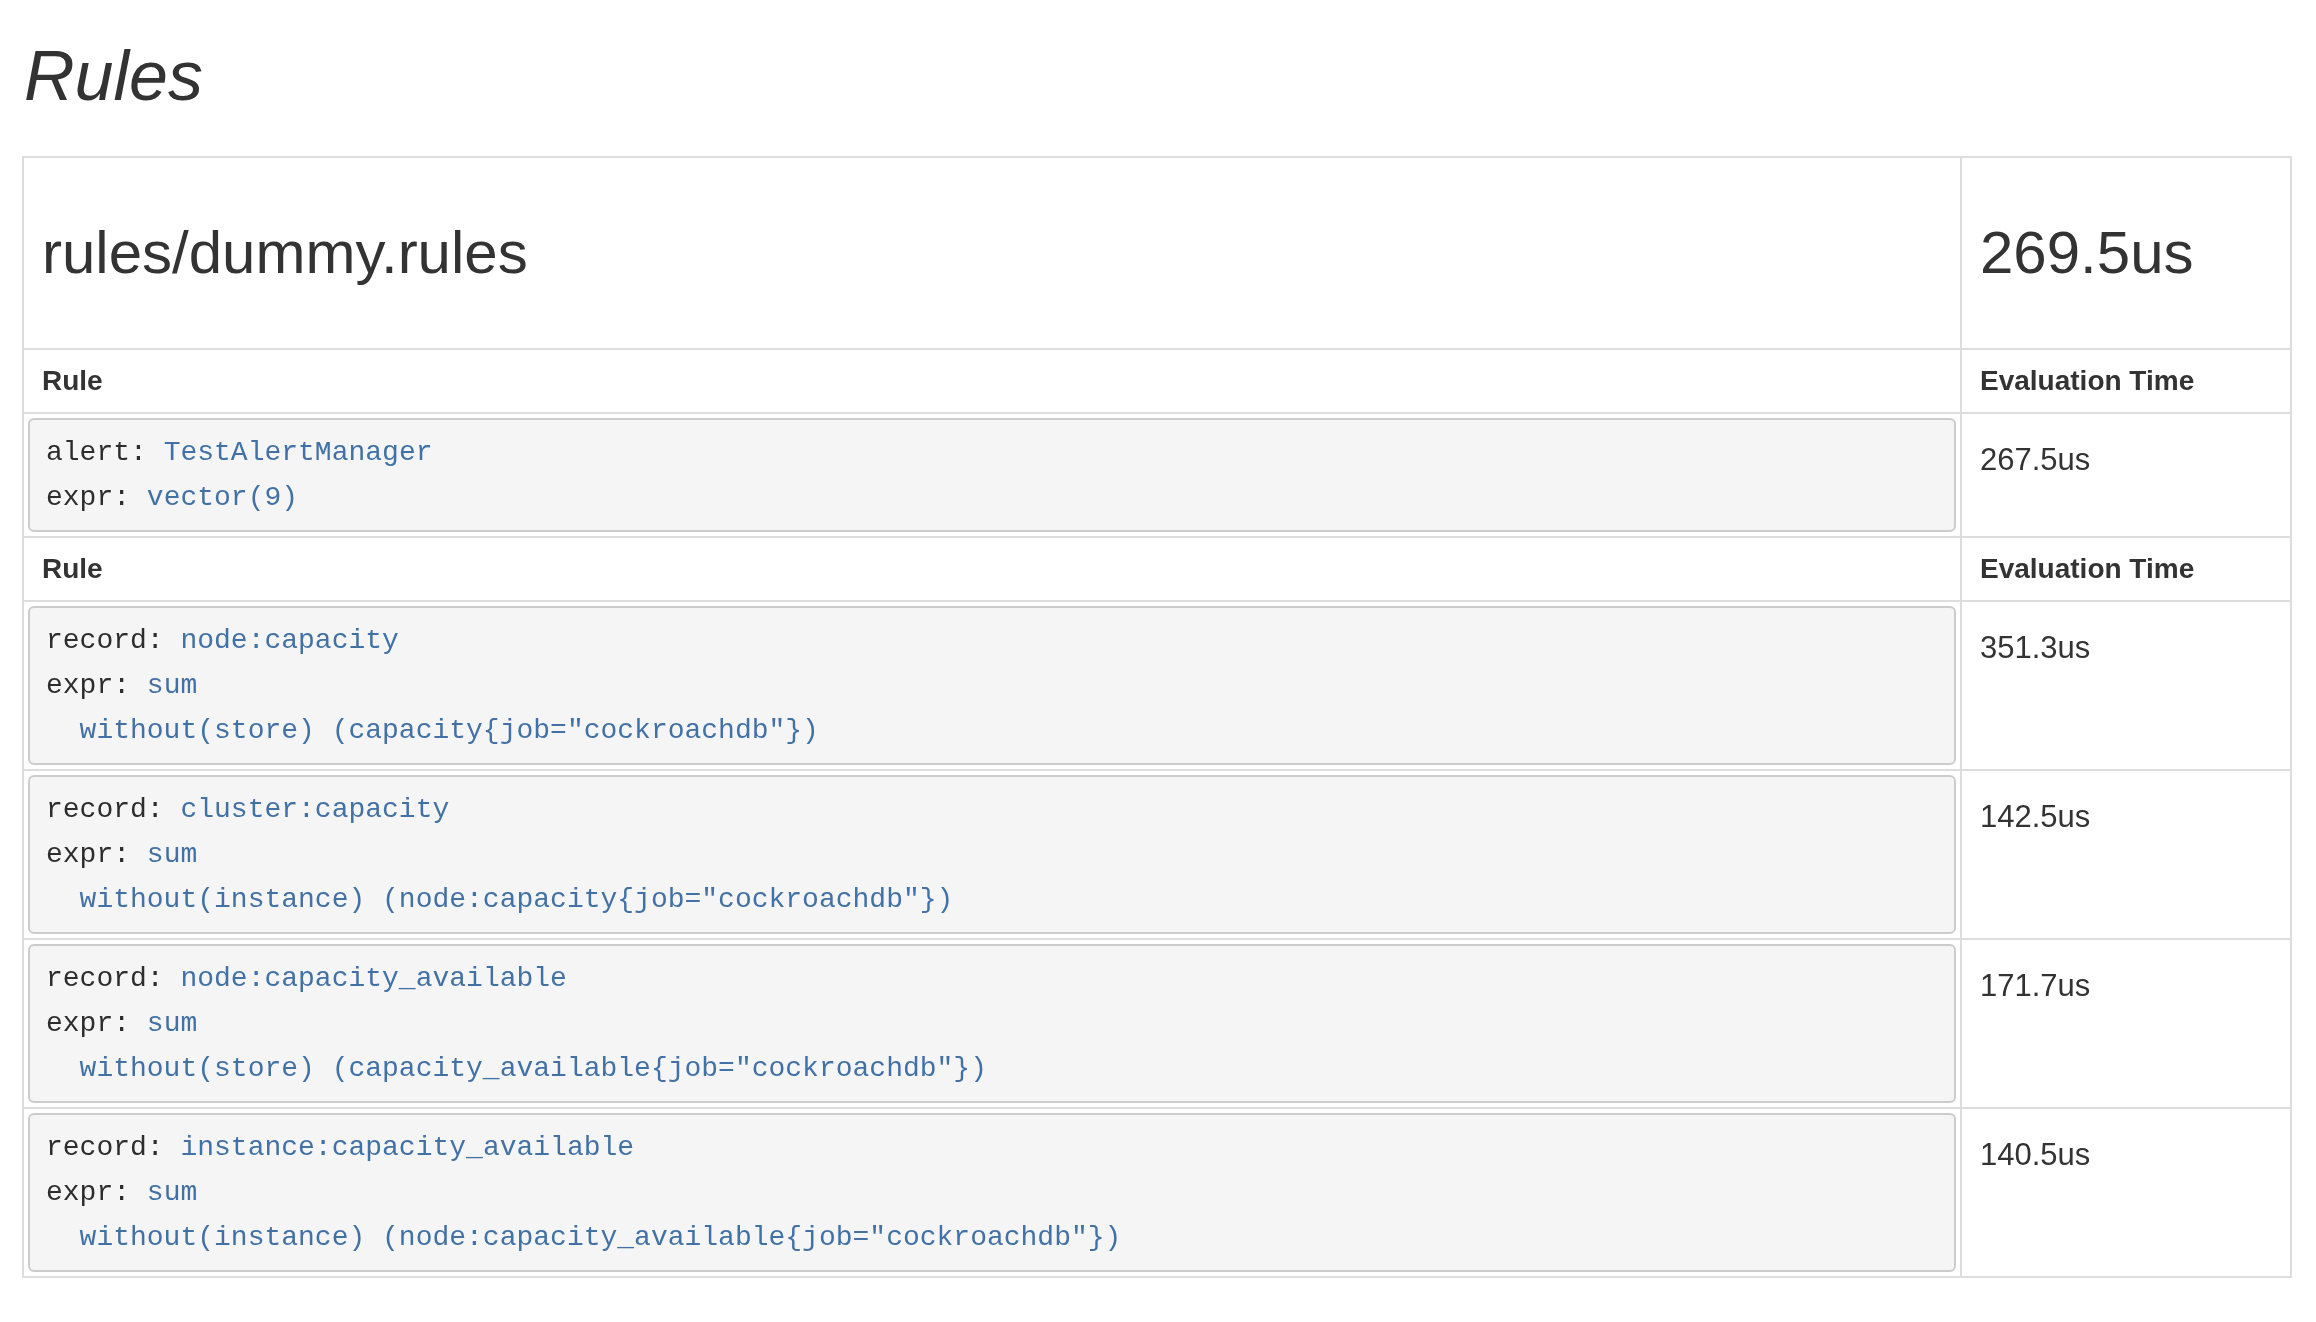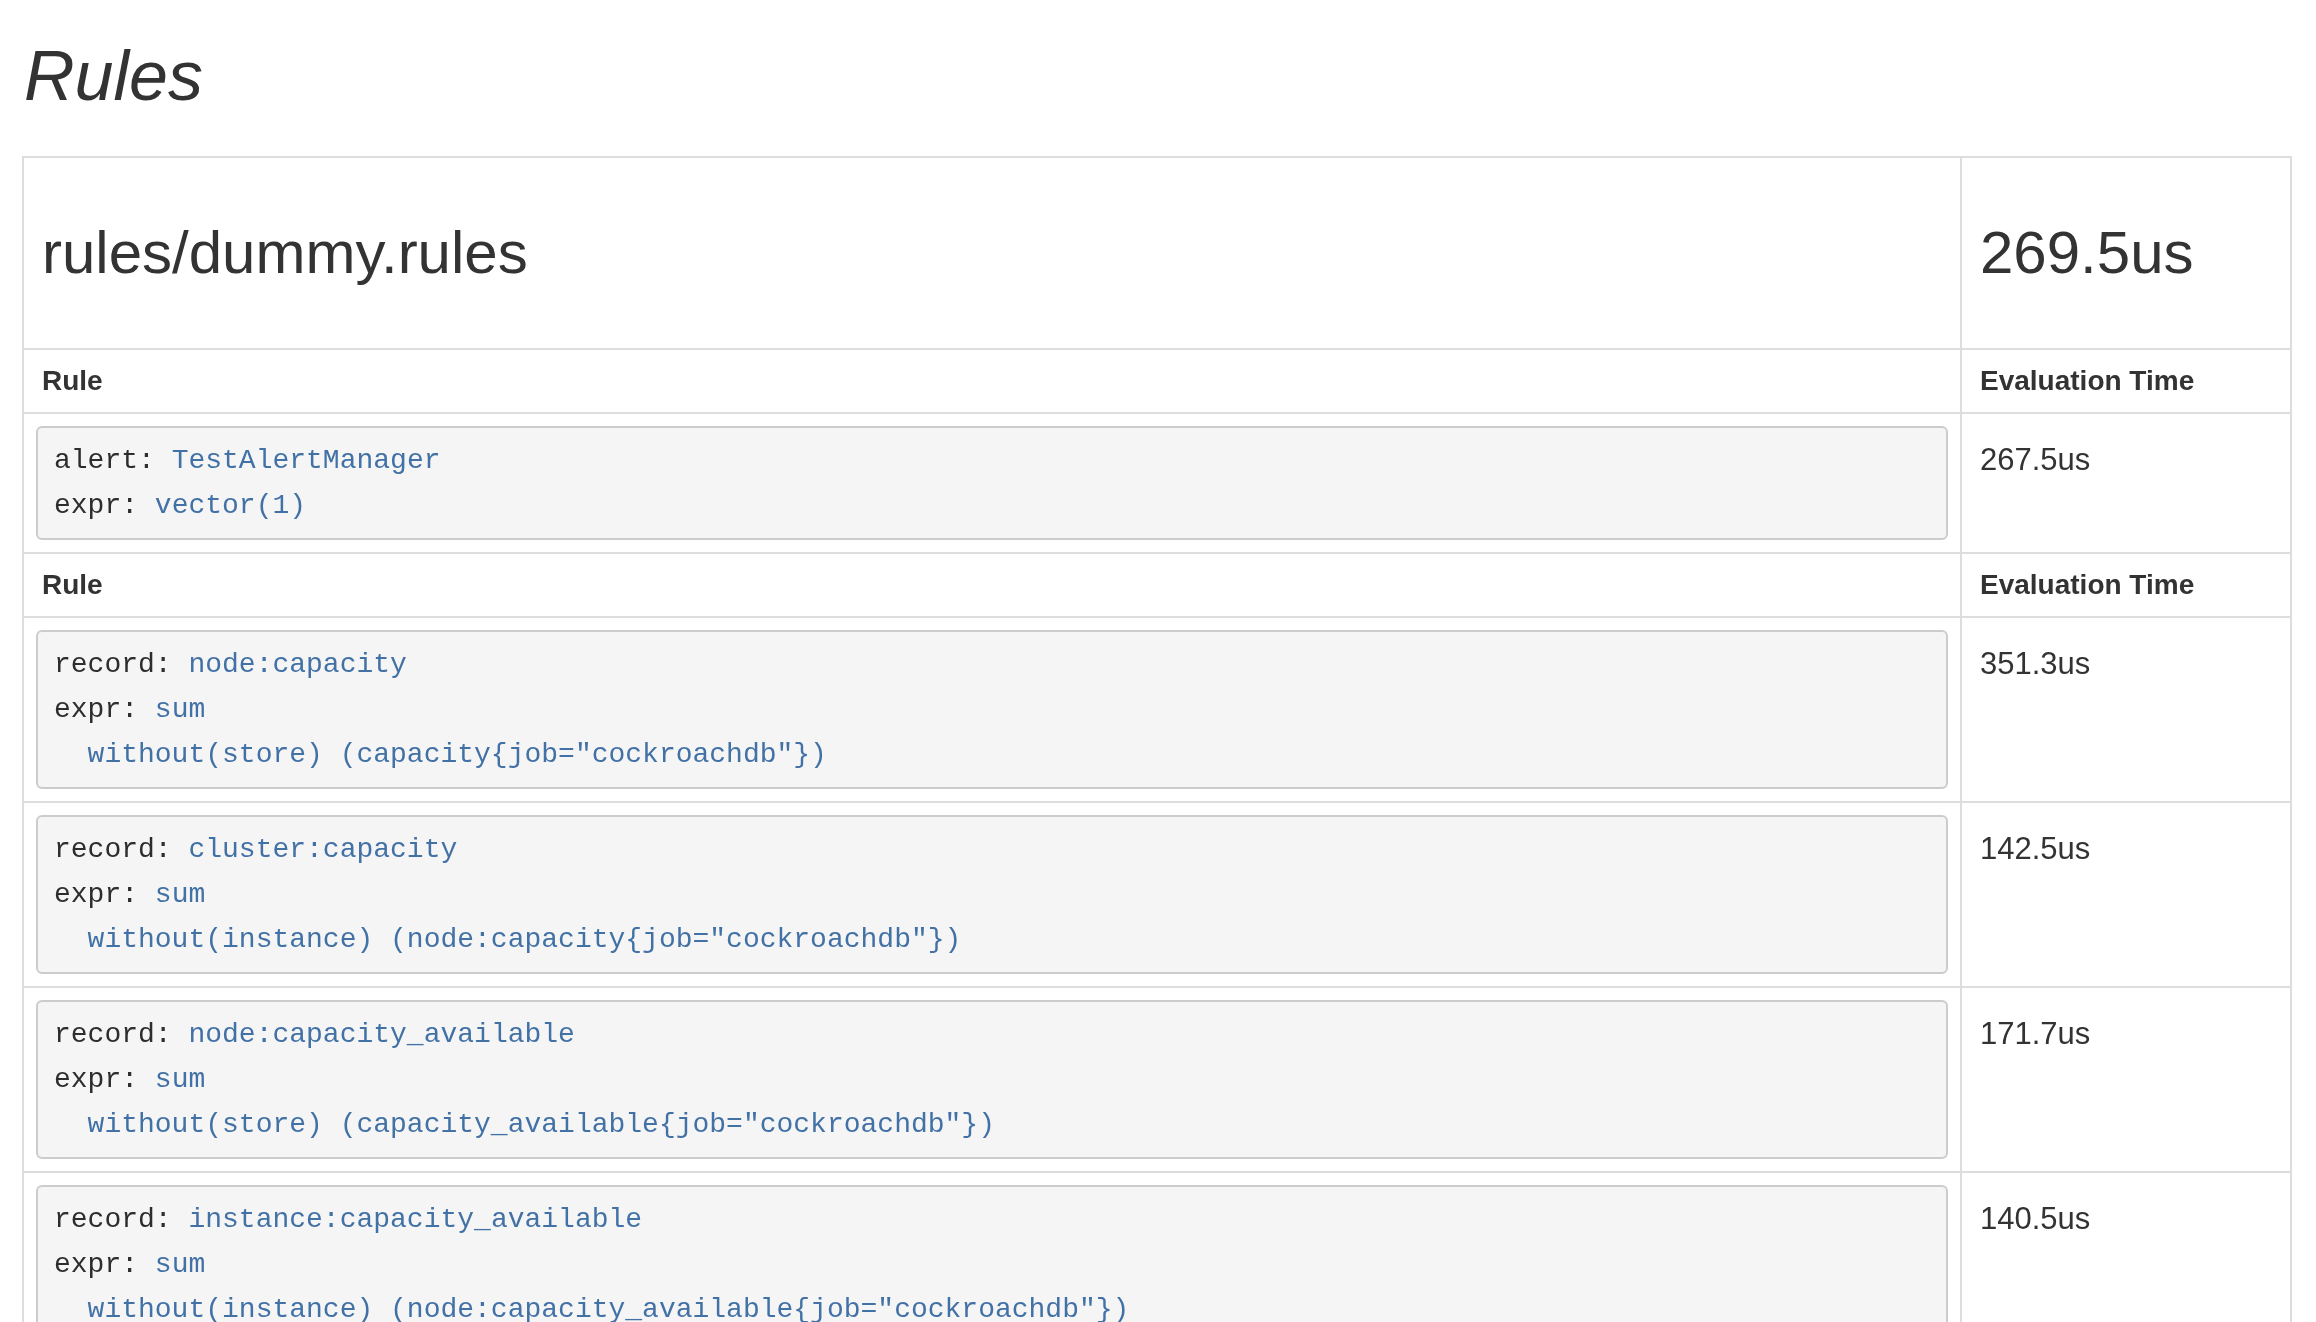--- a/index.html
+++ b/index.html
@@ -54,21 +54,21 @@
     height:64px;
     text-align:left;
     vertical-align:middle;
     font-size:28px;
     font-weight:700;
     padding:0 18px;
     color:var(--text);
   }
   
   td.rule-cell{
-    padding:12px;
+    padding:4px;
     vertical-align:top;
   }
   pre.rule-def{
     margin:0;
     padding:10px 16px;
     background:var(--code_background);
     border:2px solid var(--code_border);
     border-radius:6px;
     font-family:"Liberation Mono",monospace;
     font-size:28px;
@@ -105,21 +105,21 @@
       <h2 class="group-time">269.5us</h2>
     </td>
   </tr>
   <tr class="head-row">
     <th>Rule</th>
     <th>Evaluation Time</th>
   </tr>
 
   <tr class="rule-row">
     <td class="rule-cell">
-      <pre class="rule-def"><span class="kw">alert:</span> <a href="#" class="lnk">TestAlertManager</a><br><span class="kw">expr:</span> <a href="#" class="lnk">vector(1)</a></pre>
+      <pre class="rule-def"><span class="kw">alert:</span> <a href="#" class="lnk">TestAlertManager</a><br><span class="kw">expr:</span> <a href="#" class="lnk">vector(9)</a></pre>
     </td>
     <td class="time-cell">267.5us</td>
   </tr>
 
   <tr class="head-row">
     <th>Rule</th>
     <th>Evaluation Time</th>
   </tr>
 
   <tr class="rule-row">

